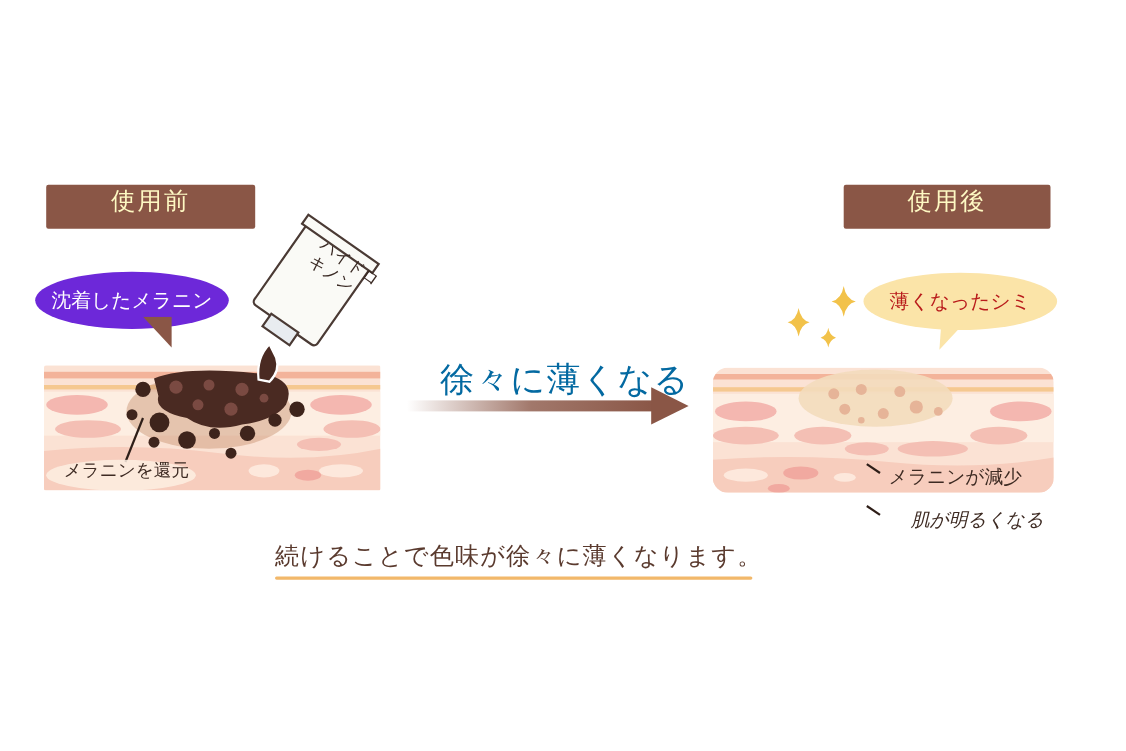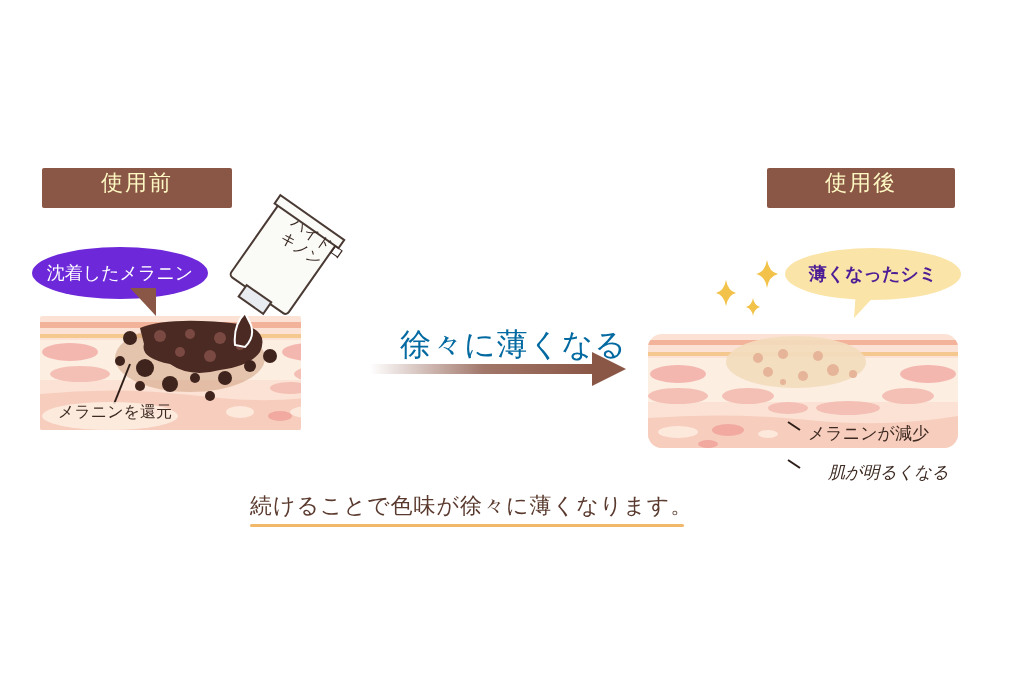--- a/index.html
+++ b/index.html
@@ -8,41 +8,41 @@
   .abs { position: absolute; }
   .label-box {
     background: #8a5646; color: #fef9c3; font-size: 22px; letter-spacing: 2px;
     display: flex; justify-content: center; border-radius: 2px;
   }
   .bubble {
     border-radius: 50%; display: flex; align-items: center; justify-content: center;
     font-size: 18px;
   }
   .bubble-dark { background: #6d28d9; color: #fff; }
-  .bubble-light { background: #fbe4a8; color: #4c1d95; font-weight: bold; }
+  .bubble-light { background: #fbe4a8; color: #b91c1c; }
   .skin { overflow: hidden; border-radius: 2px; }
   .note { font-size: 17px; color: #3d2a22; white-space: nowrap; }
   .arrow-label { font-size: 31px; color: #0369a1; letter-spacing: 1px; }
   .caption { font-size: 22px; color: #5a3a2e; letter-spacing: 1px; white-space: nowrap; }
 </style>
 </head>
 <body>
 
 <div class="abs label-box" style="left:42px;top:168px;width:190px;height:40px;">
   <span>使用前</span>
 </div>
 
 <div class="abs bubble bubble-dark" style="left:32px;top:247px;width:176px;height:52px;">
   <span>沈着したメラニン</span>
 </div>
 <svg class="abs" style="left:130px;top:288px;" width="30" height="30">
   <polygon points="0,0 26,0 26,28" fill="#8a5646"></polygon>
 </svg>
 
-<div class="abs skin" style="left:40px;top:316px;width:261px;height:114px;">
+<div class="abs skin" style="left:40px;top:332px;width:306px;height:114px;">
   <svg width="306" height="114">
     <rect x="0" y="0" width="306" height="114" fill="#fbe2d4"></rect>
     <rect x="0" y="6" width="306" height="6" fill="#f3b39a"></rect>
     <rect x="0" y="18" width="306" height="4" fill="#f5c890"></rect>
     <rect x="0" y="24" width="306" height="40" fill="#fdeee2"></rect>
     <ellipse cx="30" cy="36" rx="28" ry="9" fill="#f4b7b0"></ellipse>
     <ellipse cx="270" cy="36" rx="28" ry="9" fill="#f4b7b0"></ellipse>
     <ellipse cx="40" cy="58" rx="30" ry="8" fill="#f4bfb4"></ellipse>
     <ellipse cx="280" cy="58" rx="26" ry="8" fill="#f4bfb4"></ellipse>
     <ellipse cx="250" cy="72" rx="20" ry="6" fill="#f4bfb4"></ellipse>

